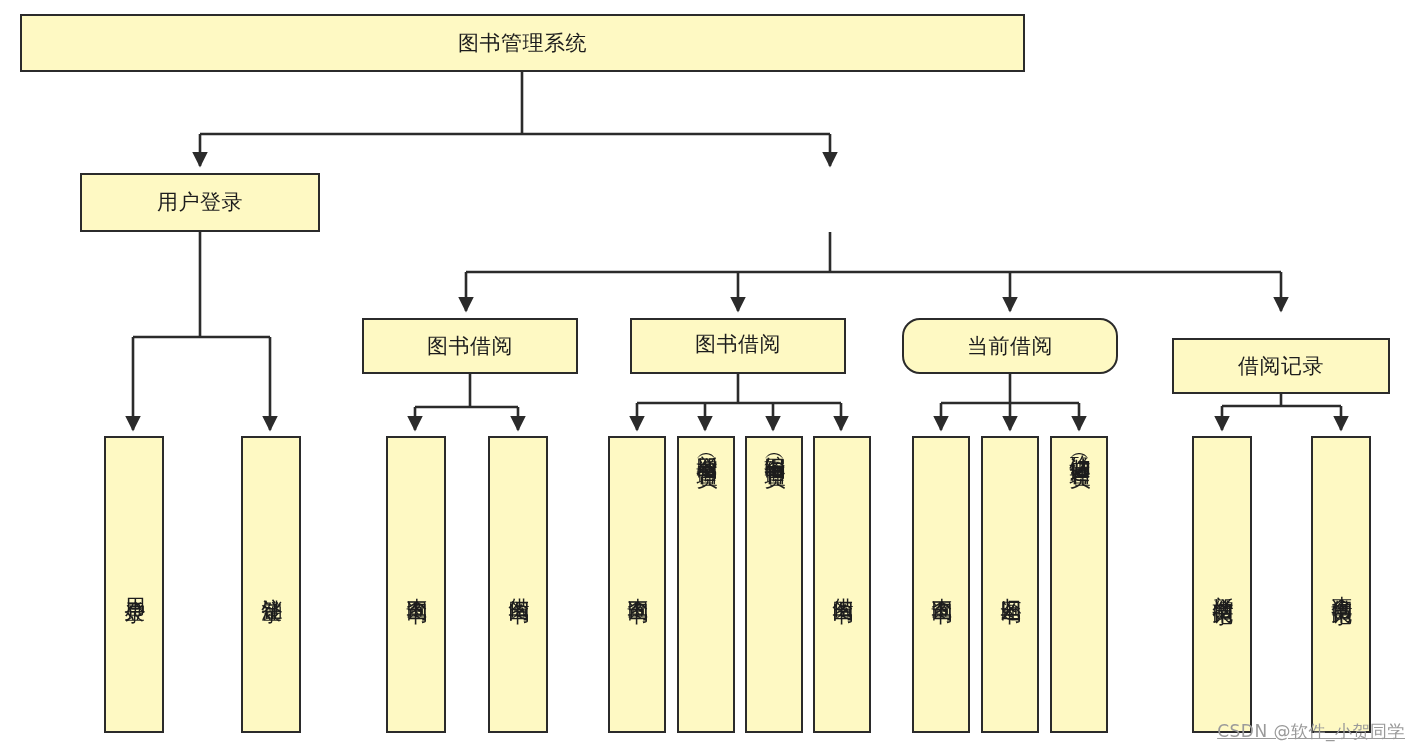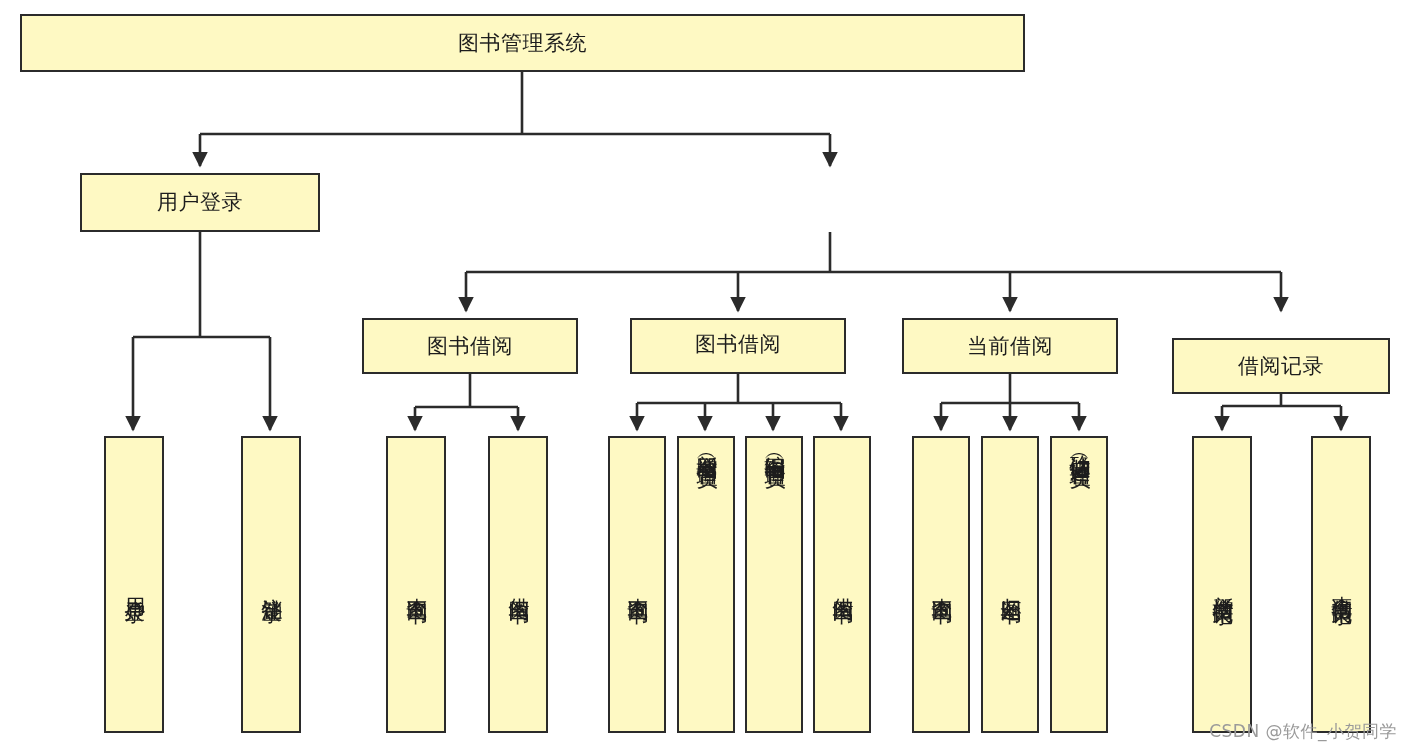--- a/index.html
+++ b/index.html
@@ -56,27 +56,28 @@
     line-height: 1.42;
     letter-spacing: 2px;
     white-space: nowrap;
     margin: 0 auto;
   }
   .node.leaf.centered {
     align-items: center;
   }
   .watermark {
     position: absolute;
-    right: 8px;
+    right: 0;
     bottom: 4px;
     font-size: 17px;
     color: #9a9a9a;
     z-index: 5;
     white-space: nowrap;
     letter-spacing: 0.5px;
+    text-decoration: underline;
   }
 </style>
 </head>
 <body>
 
 <div id="canvas">
 
   <svg class="edges" viewBox="0 0 1405 747" xmlns="http://www.w3.org/2000/svg">
     <defs>
       <marker id="arrow" viewBox="0 0 10 10" refX="9" refY="5" markerWidth="6" markerHeight="6" orient="auto-start-reverse">
@@ -137,21 +138,21 @@
 
 
   <div class="node" style="left:362px; top:318px; width:216px; height:56px;">
     <span class="lbl">图书借阅</span>
   </div>
 
   <div class="node" style="left:630px; top:318px; width:216px; height:56px;font-family:Liberation Mono, monospace;">
     <span class="lbl">图书借阅</span>
   </div>
 
-  <div class="node" style="left:902px; top:318px; width:216px; height:56px;">
+  <div class="node" style="left:902px; top:318px; width:216px; height:56px;border-radius:18px;">
     <span class="lbl">当前借阅</span>
   </div>
 
   <div class="node" style="left:1172px; top:318px; width:218px; height:56px;margin-top:20px;">
     <span class="lbl">借阅记录</span>
   </div>
 
   <div class="node leaf centered" style="left:104px; top:436px; width:60px; height:297px;">
     <span class="lbl">用户登录</span>
   </div>

